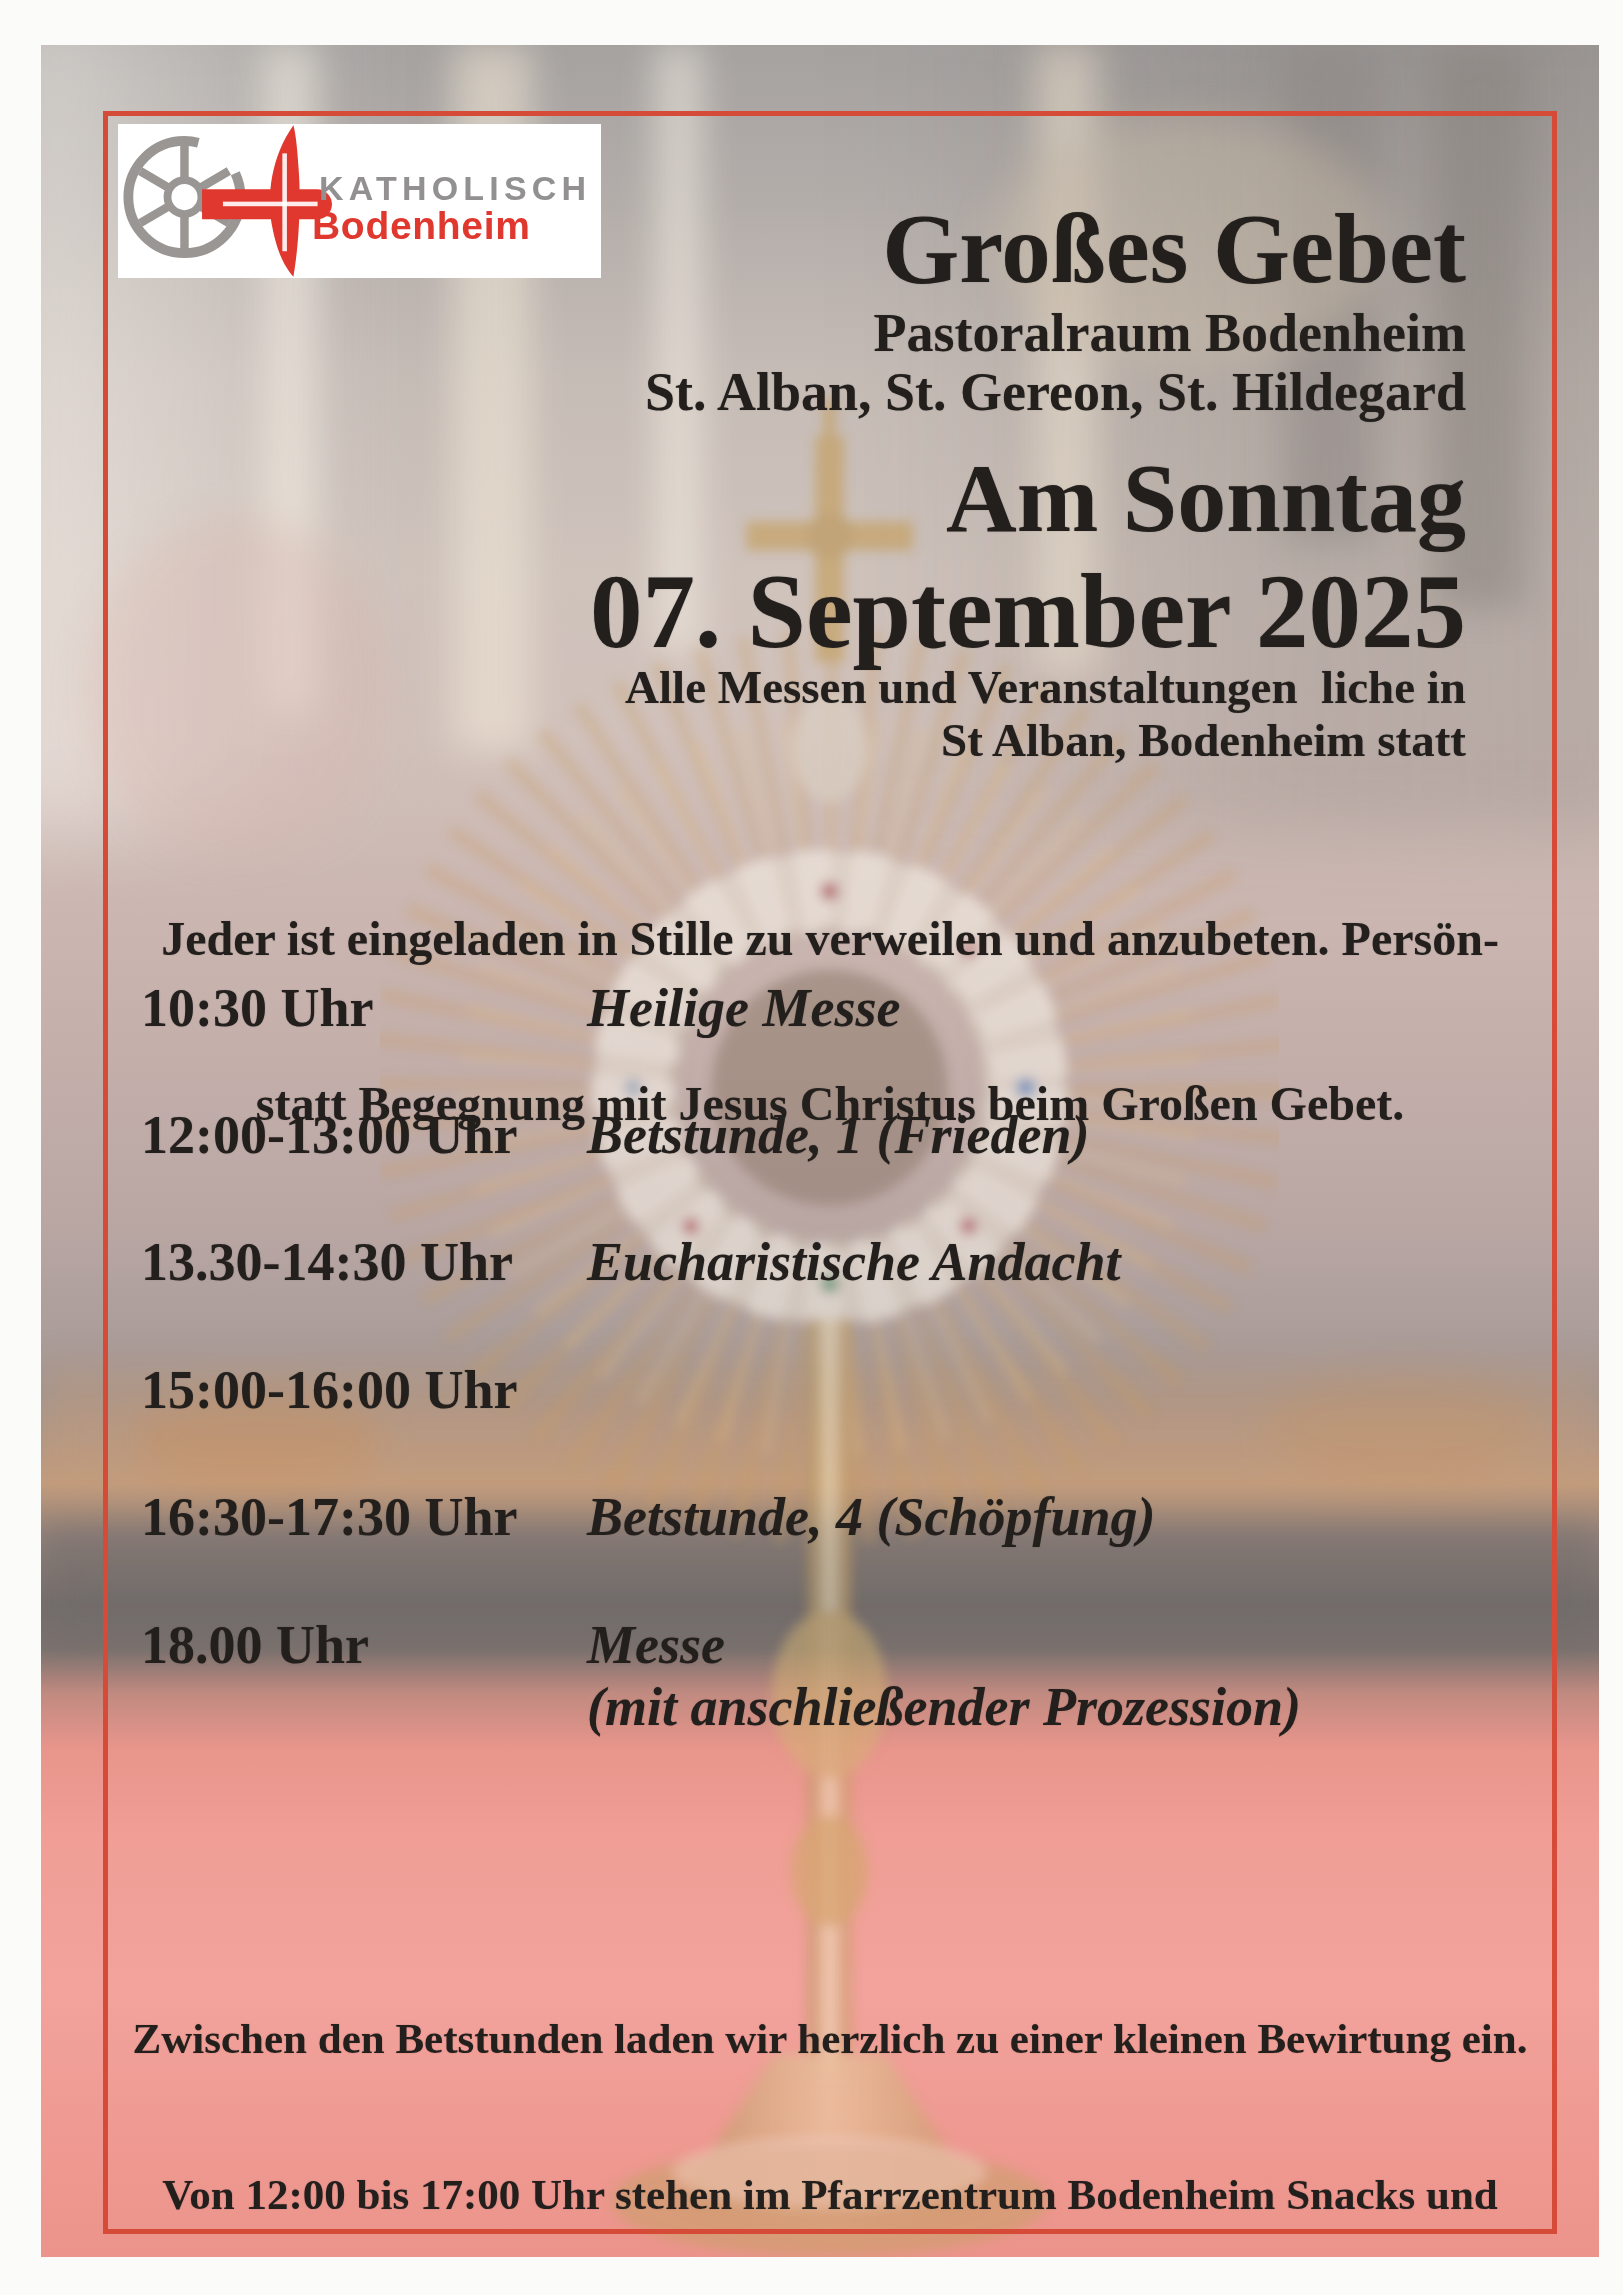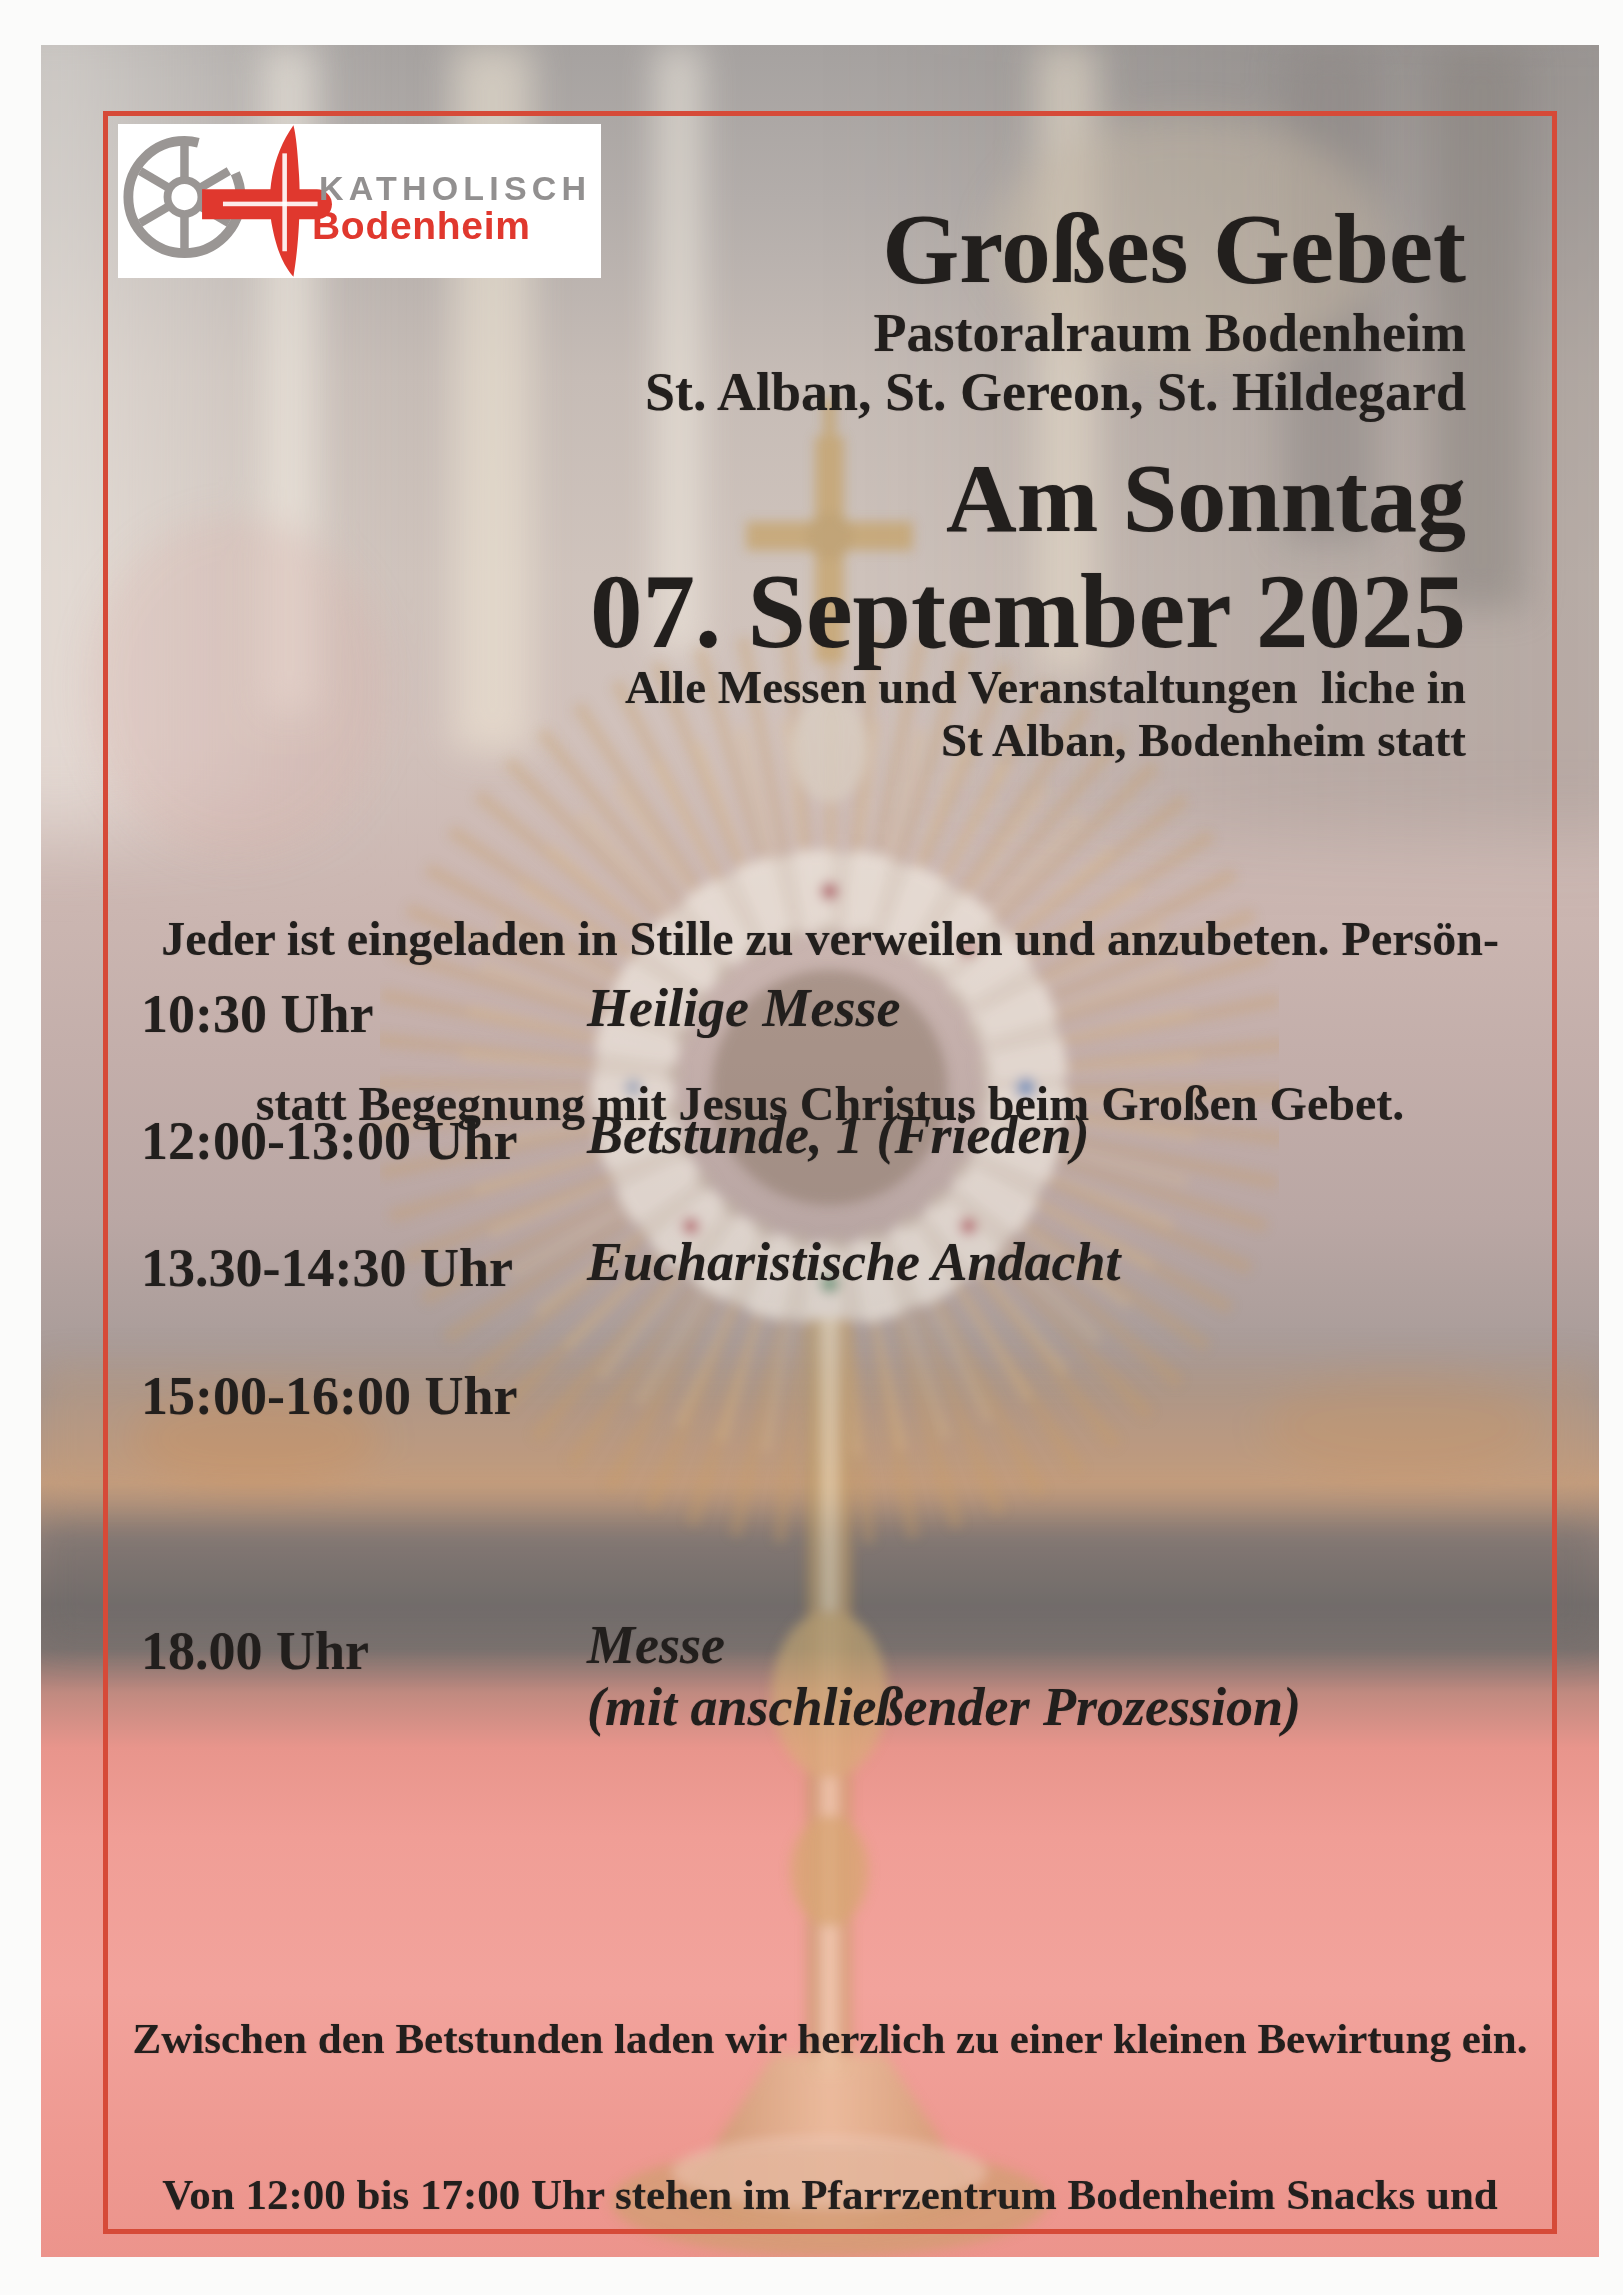--- a/index.html
+++ b/index.html
@@ -64,21 +64,21 @@
   .t-date {top:551px;font-size:105px;}
   .t-note1{top:660px;font-size:47px;}
   .t-note2{top:713px;font-size:47px;}
 
   .intro{
     position:absolute;left:103px;top:801px;width:1454px;
     text-align:center;font-size:48px;line-height:55px;white-space:pre;
   }
 
   .row{position:absolute;left:141px;right:105px;display:flex;font-size:54px;white-space:pre;}
-  .row .time{width:446px;flex:none;margin-top:6px;}
+  .row .time{width:446px;flex:none;}
   .row .event{flex:1;font-style:italic;}
   .r0{top:977px;} .r1{top:1104px;} .r2{top:1231px;}
   .r3{top:1359px;} .r4{top:1486px;} .r5{top:1614px;}
   .vesper2{position:absolute;left:587px;top:1676px;font-size:54px;font-style:italic;white-space:pre;}
 
   .footer{
     position:absolute;left:103px;top:1909px;width:1454px;
     text-align:center;font-size:43px;line-height:52px;white-space:pre;
   }
 </style>
@@ -196,20 +196,24 @@
     <span class="time">12:00-13:00 Uhr</span>
     <span class="event">Betstunde, 1 (Frieden)</span>
   </div>
   <div class="txt row r2">
     <span class="time">13.30-14:30 Uhr</span>
     <span class="event">Eucharistische Andacht</span>
   </div>
   <div class="txt row r3">
     <span class="time">15:00-16:00 Uhr</span>
   </div>
+  <div class="txt row r4">
+    <span class="time">16:30-17:30 Uhr</span>
+    <span class="event">Betstunde, 4 (Schöpfung)</span>
+  </div>
   <div class="txt row r5">
     <span class="time">18.00 Uhr</span>
     <span class="event">Messe</span>
   </div>
   <div class="txt vesper2">(mit anschließender Prozession)</div>
 
   <div class="txt footer">
     <div>Zwischen den Betstunden laden wir herzlich zu einer kleinen Bewirtung ein.</div>
     <div>Von 12:00 bis 17:00 Uhr stehen im Pfarrzentrum Bodenheim Snacks und</div>
     

